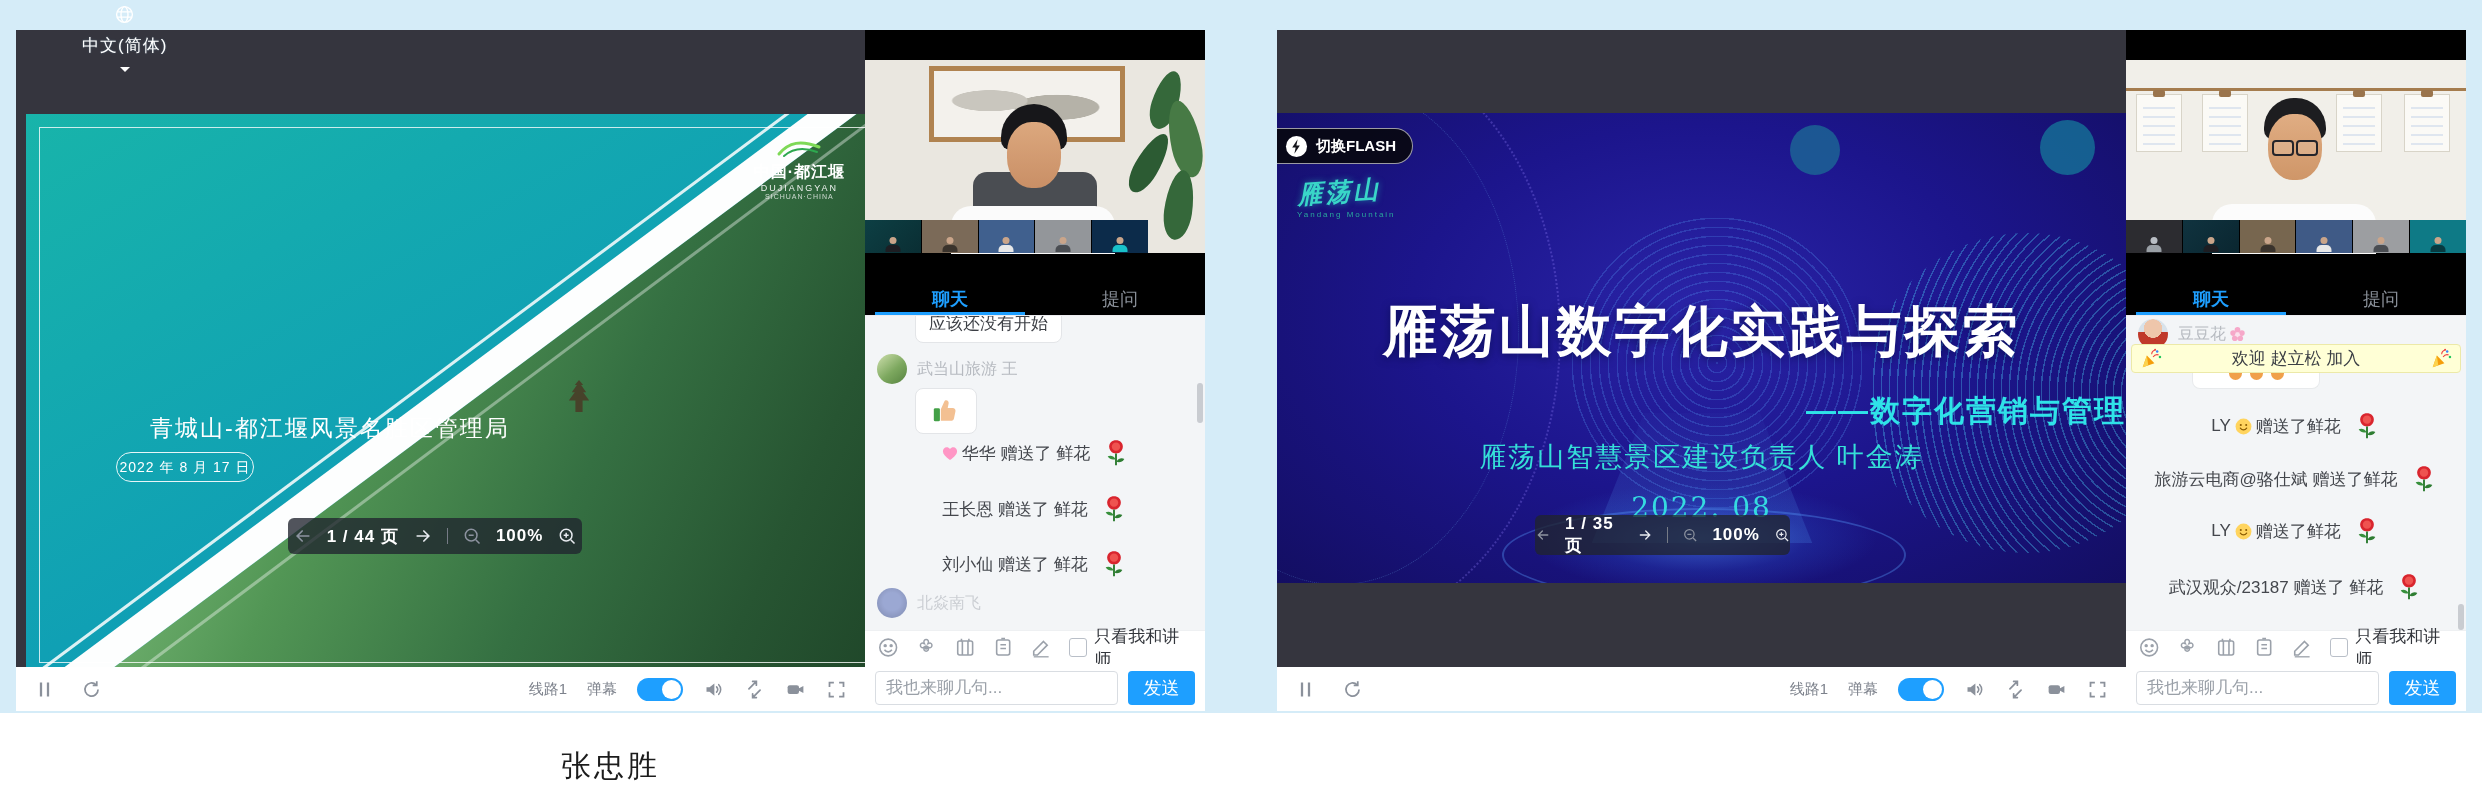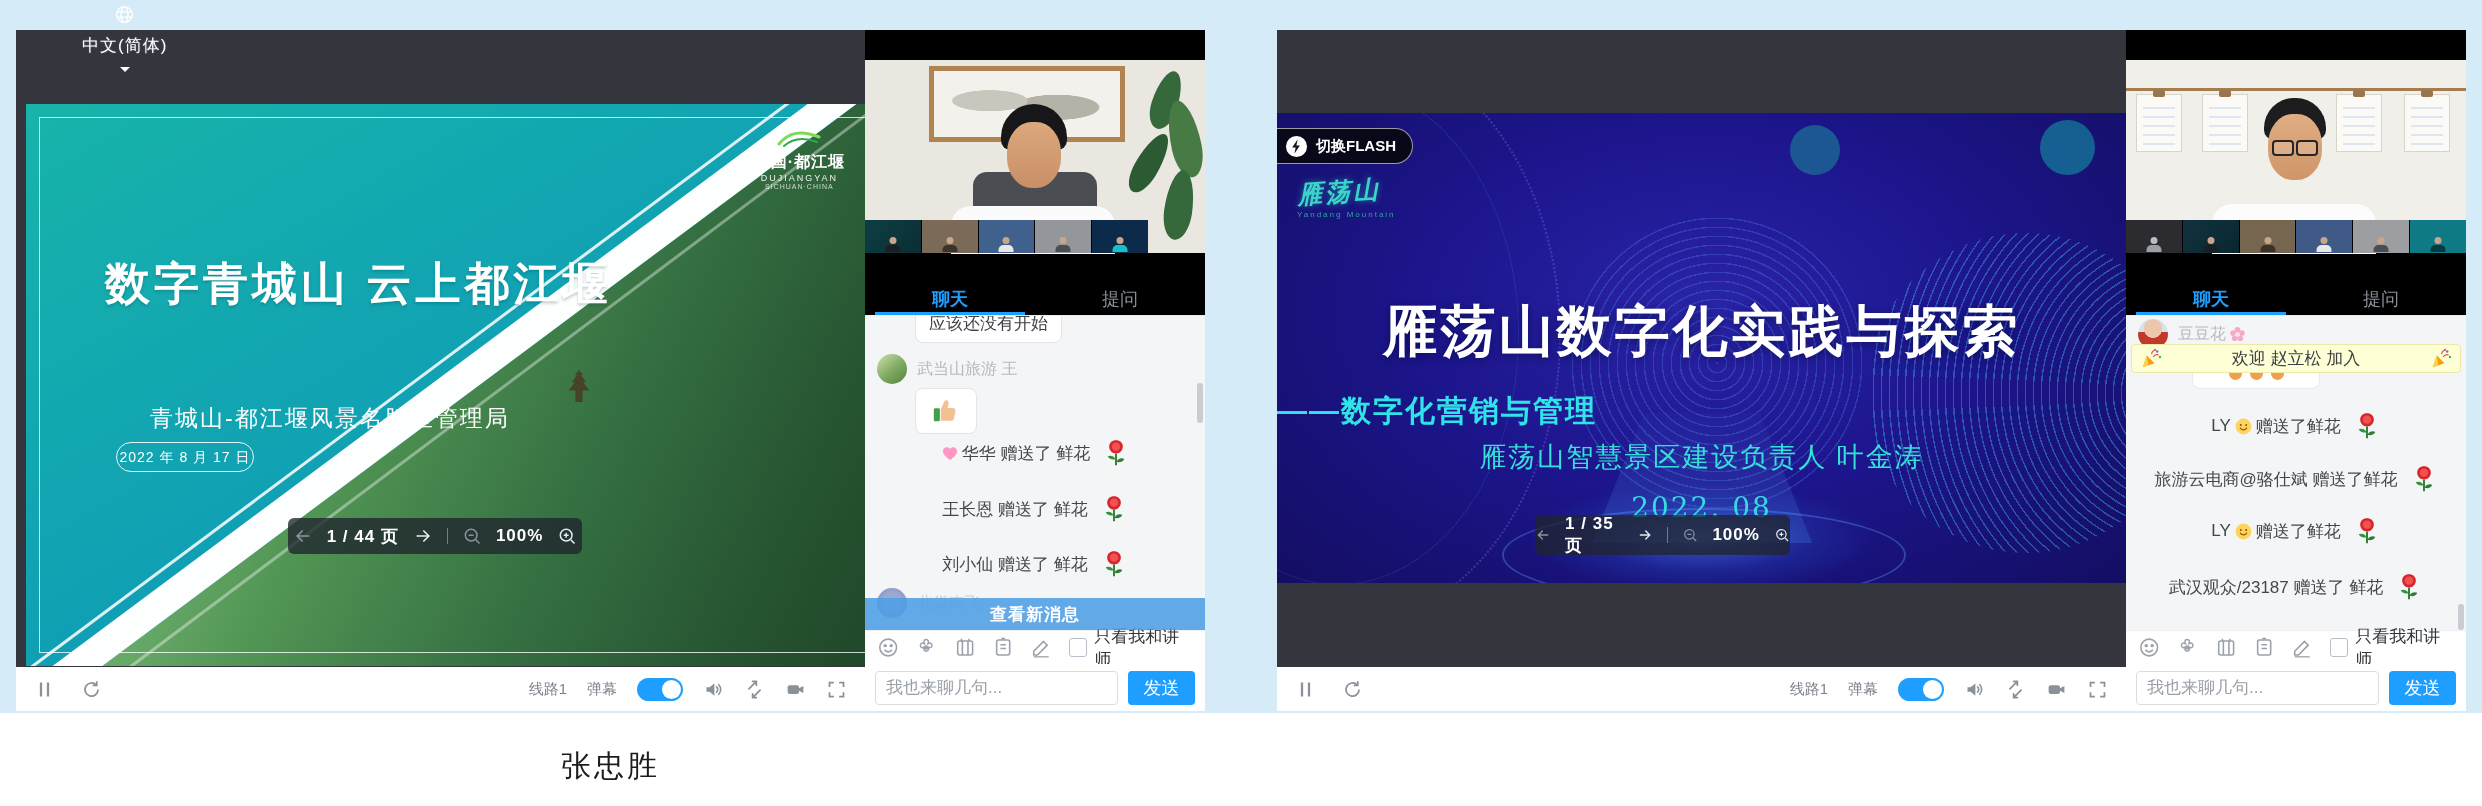--- a/index.html
+++ b/index.html
@@ -10,21 +10,21 @@
   .langbar{position:absolute;left:82px;top:4px;display:flex;align-items:center;gap:9px;color:#fff;z-index:5;flex-direction:column;}
   .langbar .ic{width:21px;height:21px;color:#fff;}
   .langbar .lbl{font-size:17px;letter-spacing:1px;text-shadow:0 0 2px rgba(120,170,200,.4);}
   .langbar .caret{width:12px;height:8px;color:#fff;}
   
   .panel{position:absolute;top:30px;width:1189px;height:681px;background:#fff;}
   .panel.pl{left:16px;} .panel.pr{left:1277px;}
   .player{position:absolute;left:0;top:0;width:849px;height:681px;}
   .screen{position:absolute;left:0;top:0;width:849px;height:637px;background:#35353e;overflow:hidden;}
   
-  .slideL{position:absolute;left:10px;top:74px;width:857px;height:562px;overflow:hidden;
+  .slideL{position:absolute;left:10px;top:84px;width:857px;height:562px;overflow:hidden;
           background:linear-gradient(150deg,#18b4aa 0%,#10a0b4 52%,#0d8fc0 100%);}
   .slideL .photo{position:absolute;inset:0;
      background:linear-gradient(115deg,#aed8c6 0%,#7cbb79 22%,#529655 42%,#357042 65%,#275532 85%,#1f4629 100%);
      clip-path:polygon(96.9% 0%,100% 0%,100% 100%,8.9% 100%);}
   .slideL .stripe{position:absolute;inset:0;background:#fdfefe;
      clip-path:polygon(91.2% 0%,96.9% 0%,8.9% 100%,3.1% 100%);}
   .slideL .hairline{position:absolute;inset:0;background:rgba(255,255,255,.85);
      clip-path:polygon(88.5% 0%,89.1% 0%,1.1% 100%,0.5% 100%);}
   .slideL .hairline2{position:absolute;inset:0;background:rgba(255,255,255,.38);
      clip-path:polygon(99.4% 0%,100% 0%,12.6% 100%,12% 100%);}
@@ -61,21 +61,21 @@
      clip-path:polygon(30% 0,70% 0,88% 100%,12% 100%);}
   .flashbtn{position:absolute;left:0;top:15px;height:34px;z-index:6;display:flex;align-items:center;gap:8px;padding:0 16px 0 8px;
      background:rgba(8,8,16,.92);border:1px solid rgba(255,255,255,.6);border-left:none;border-radius:0 18px 18px 0;color:#fff;cursor:pointer;}
   .flashbtn .ic{width:23px;height:23px;}
   .flashbtn .txt{font-size:15px;font-weight:bold;}
   .ydlogo{position:absolute;left:20px;top:62px;z-index:6;color:#39d6c8;}
   .ydlogo .cn{font-size:25px;font-weight:bold;font-style:italic;letter-spacing:3px;transform:rotate(-4deg);text-shadow:0 0 6px rgba(40,220,200,.5);}
   .ydlogo .en{font-size:8px;letter-spacing:2px;color:#2aa89c;margin-top:2px;}
   .slideR .title{position:absolute;left:0;right:0;top:182px;z-index:6;text-align:center;color:#fff;font-size:55px;font-weight:800;letter-spacing:3px;
      text-shadow:0 2px 8px rgba(0,10,60,.6);white-space:nowrap;}
-  .slideR .subtitle{position:absolute;left:0;right:0;top:278px;z-index:6;text-align:left;color:#2fe3e8;font-size:30px;font-weight:bold;letter-spacing:2px;}
+  .slideR .subtitle{position:absolute;left:0;right:0;top:278px;z-index:6;text-align:right;color:#2fe3e8;font-size:30px;font-weight:bold;letter-spacing:2px;}
   .slideR .speaker{position:absolute;left:0;right:0;top:326px;z-index:6;text-align:center;color:#35e0d8;font-size:27px;letter-spacing:2px;}
   .slideR .date{position:absolute;left:0;right:0;top:378px;z-index:6;text-align:center;color:#35dbe0;font-size:28px;
      font-family:"DejaVu Serif","Liberation Serif",serif;letter-spacing:2px;}
   
   .pgbar{position:absolute;z-index:8;background:rgba(32,36,46,.78);border-radius:6px;display:flex;align-items:center;justify-content:center;gap:14px;color:#fff;}
   .pgbar.l{left:272px;top:488px;width:294px;height:36px;}
   .pgbar.r{left:258px;top:485px;width:255px;height:40px;}
   .pgbar .ic{width:20px;height:20px;color:#e8ebf0;}
   .pgbar .ic.dim{color:#8d93a0;}
   .pgbar .pgtxt{font-size:17px;font-weight:bold;letter-spacing:1px;}
@@ -194,21 +194,20 @@
             <i class="ic">
                 <svg viewBox="0 0 46 20" fill="none">
                   <path d="M3 16C13 4 25 2 43 9" stroke="#7ed957" stroke-width="3" stroke-linecap="round"></path>
                   <path d="M8 18c9-8 20-9 33-4" stroke="#2ea84f" stroke-width="2" stroke-linecap="round"></path>
                 </svg>
               </i>
             <div class="cn">中国·都江堰</div>
             <div class="en">DUJIANGYAN</div>
             <div class="sub">SICHUAN·CHINA</div>
           </div>
-          <div class="title">数字青城山 云上都江堰</div>
           <div class="org">青城山-都江堰风景名胜区管理局</div>
           <div class="datepill">2022 年 8 月 17 日</div>
         </div>
         <div class="pgbar l">
           <i class="ic dim">
               <svg viewBox="0 0 24 24" fill="none" stroke="currentColor" stroke-width="2" stroke-linecap="round">
                 <path d="M19 12H5M11 6l-6 6 6 6"></path>
               </svg>
             </i>
           <span class="pgtxt">1 / 44 页</span>
@@ -372,21 +371,20 @@
                 <path d="M16 17.5V31" stroke="#2e7d32" stroke-width="2.2"></path>
                 <path d="M15.5 24c-2.5-4.5-6.5-4.5-9-3.2 2.2 4.2 6.5 4.2 9 3.2z" fill="#37903c"></path>
                 <path d="M16.5 27c2.5-4.5 6.5-4.5 9-3.2-2.2 4.2-6.5 4.2-9 3.2z" fill="#2e7d32"></path>
               </svg>
             </i>
         </div>
         <div class="urow" style="left:12px;top:272px;opacity:.65;">
           <span class="uava" style="background:radial-gradient(circle at 50% 45%,#6d7fc0 0 40%,#3d4f86 100%);"></span>
           <span class="uname">北焱南飞</span>
         </div>
-        <div class="newbanner">查看新消息</div>
         <div class="sthumb" style="top:67px;height:40px;"></div>
       </div>
       <div class="ctool">
         <i class="ic">
             <svg viewBox="0 0 24 24" fill="none" stroke="currentColor" stroke-width="1.7">
               <circle cx="12" cy="12" r="9"></circle>
               <circle cx="8.8" cy="10" r="1" fill="currentColor"></circle>
               <circle cx="15.2" cy="10" r="1" fill="currentColor"></circle>
               <path d="M8 14.5c1 1.4 2.4 2.2 4 2.2s3-.8 4-2.2"></path>
             </svg>

